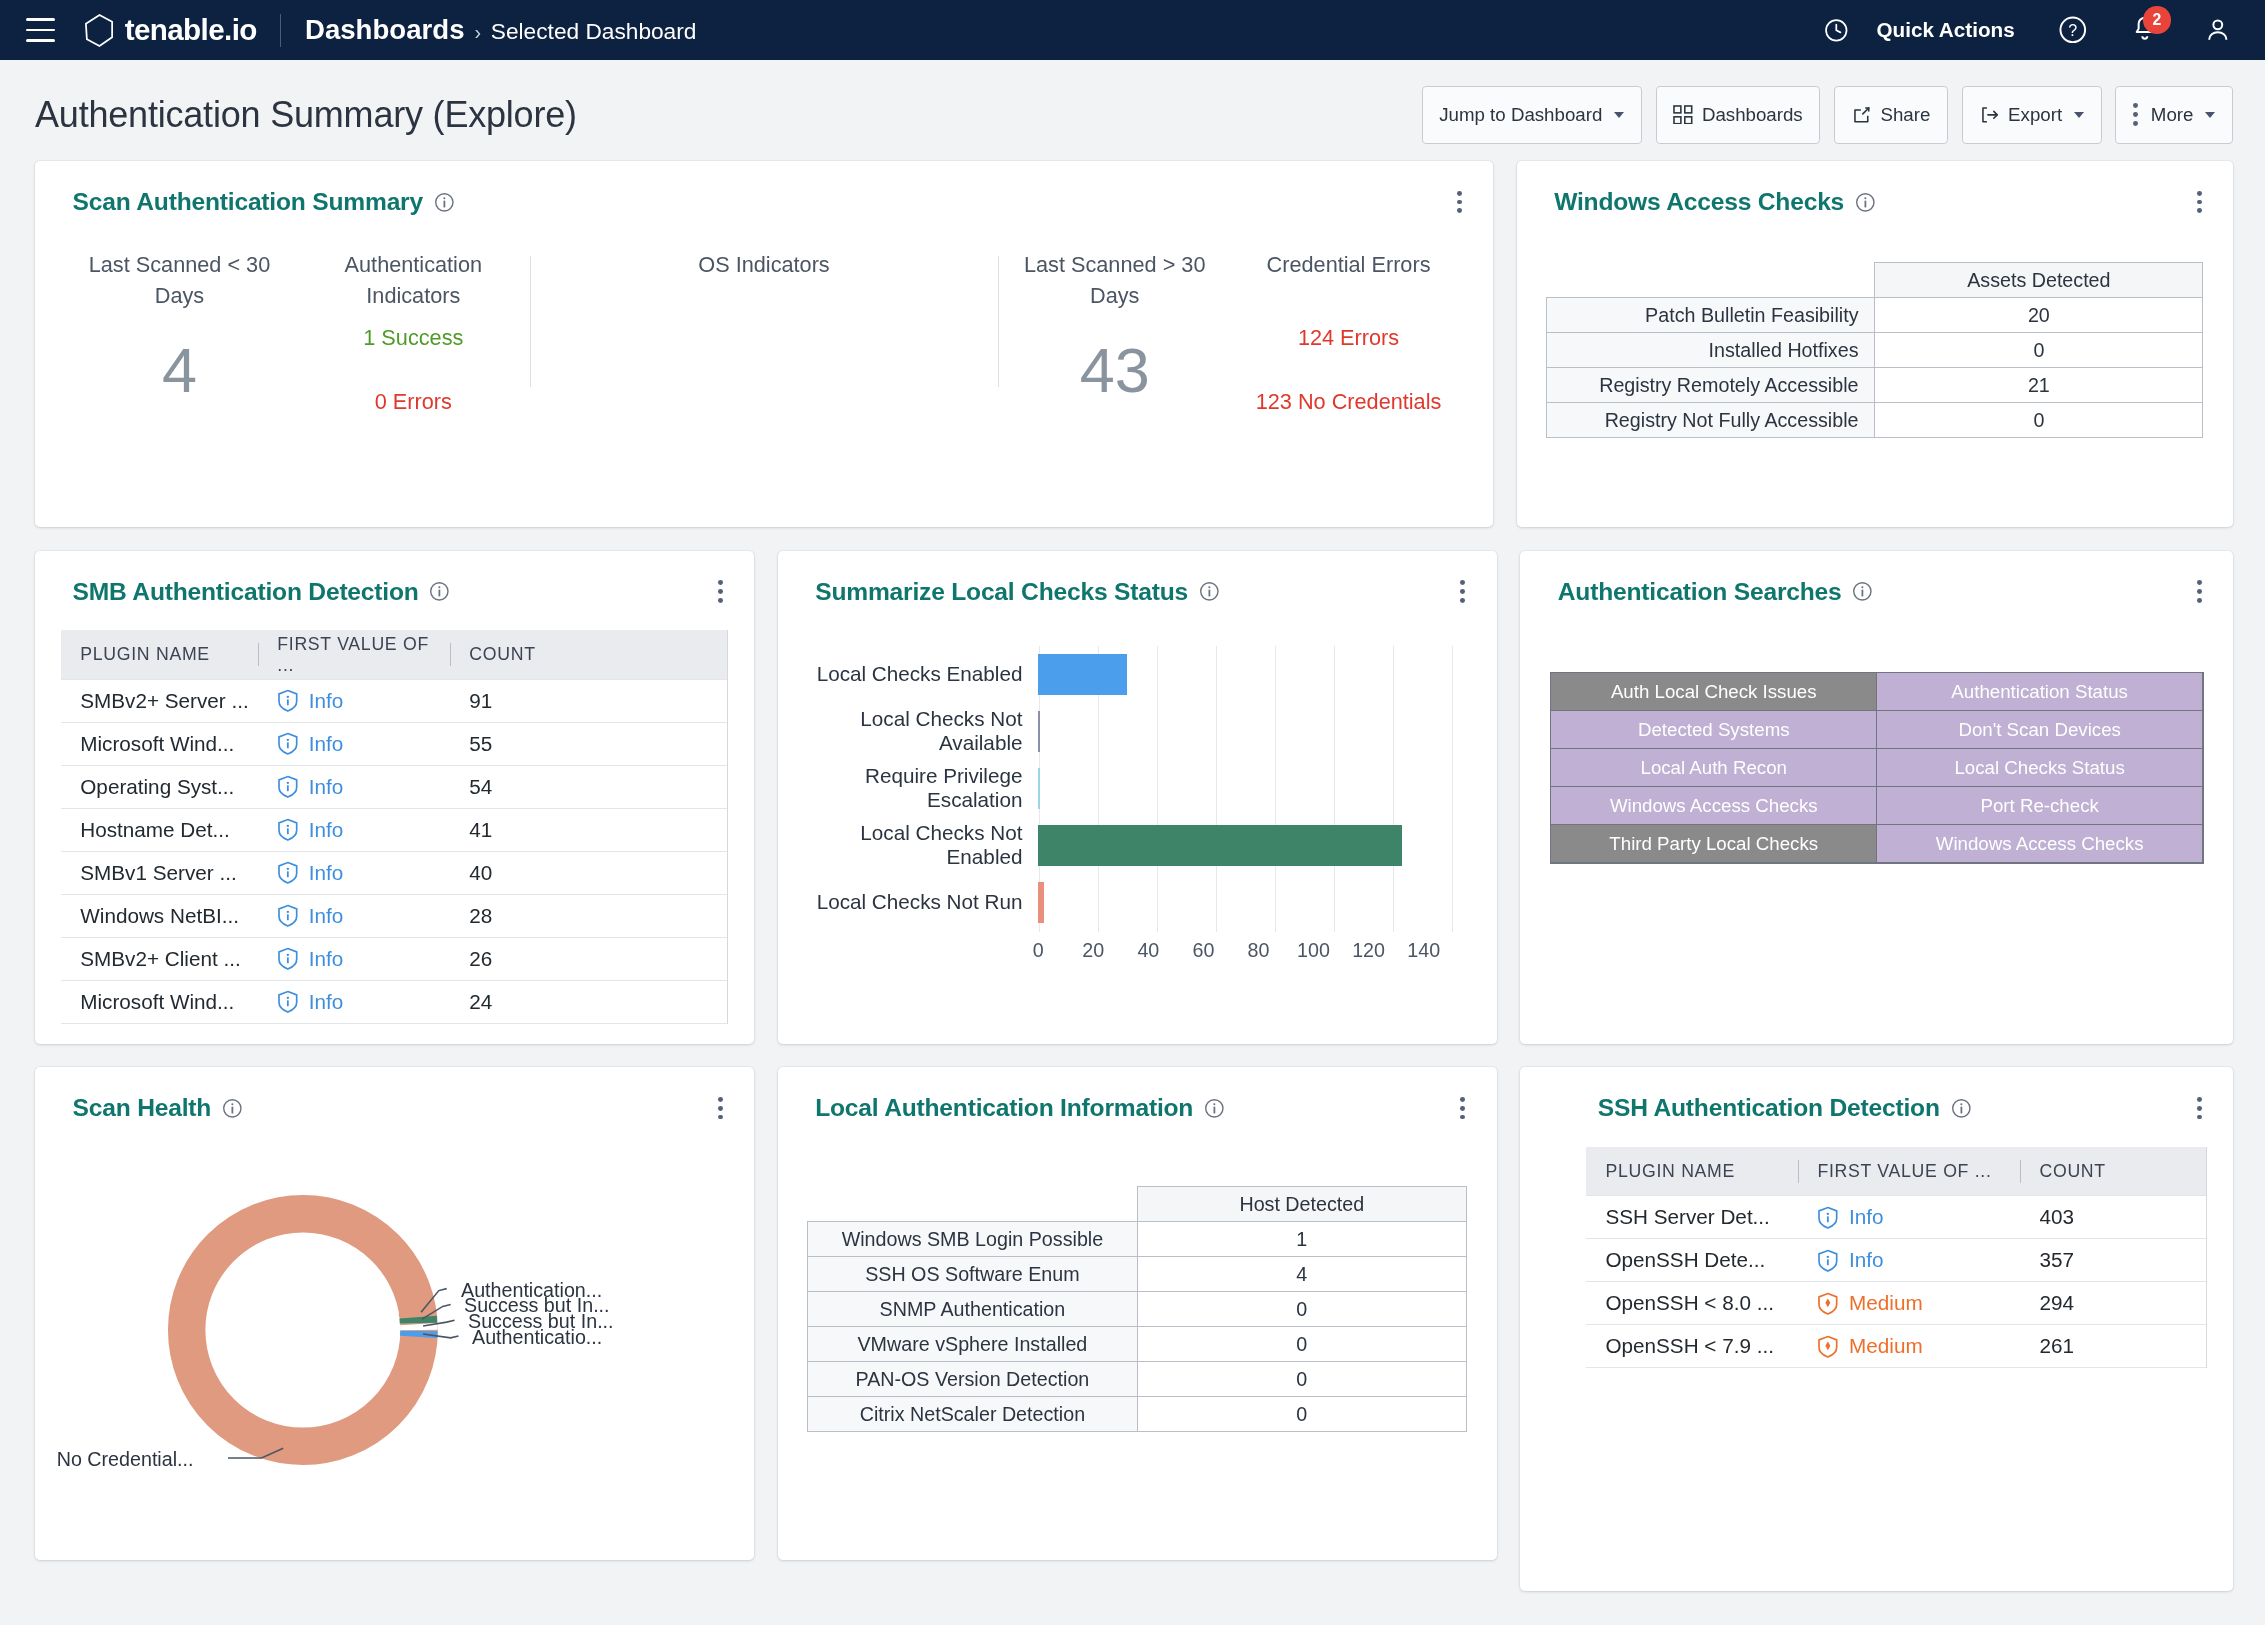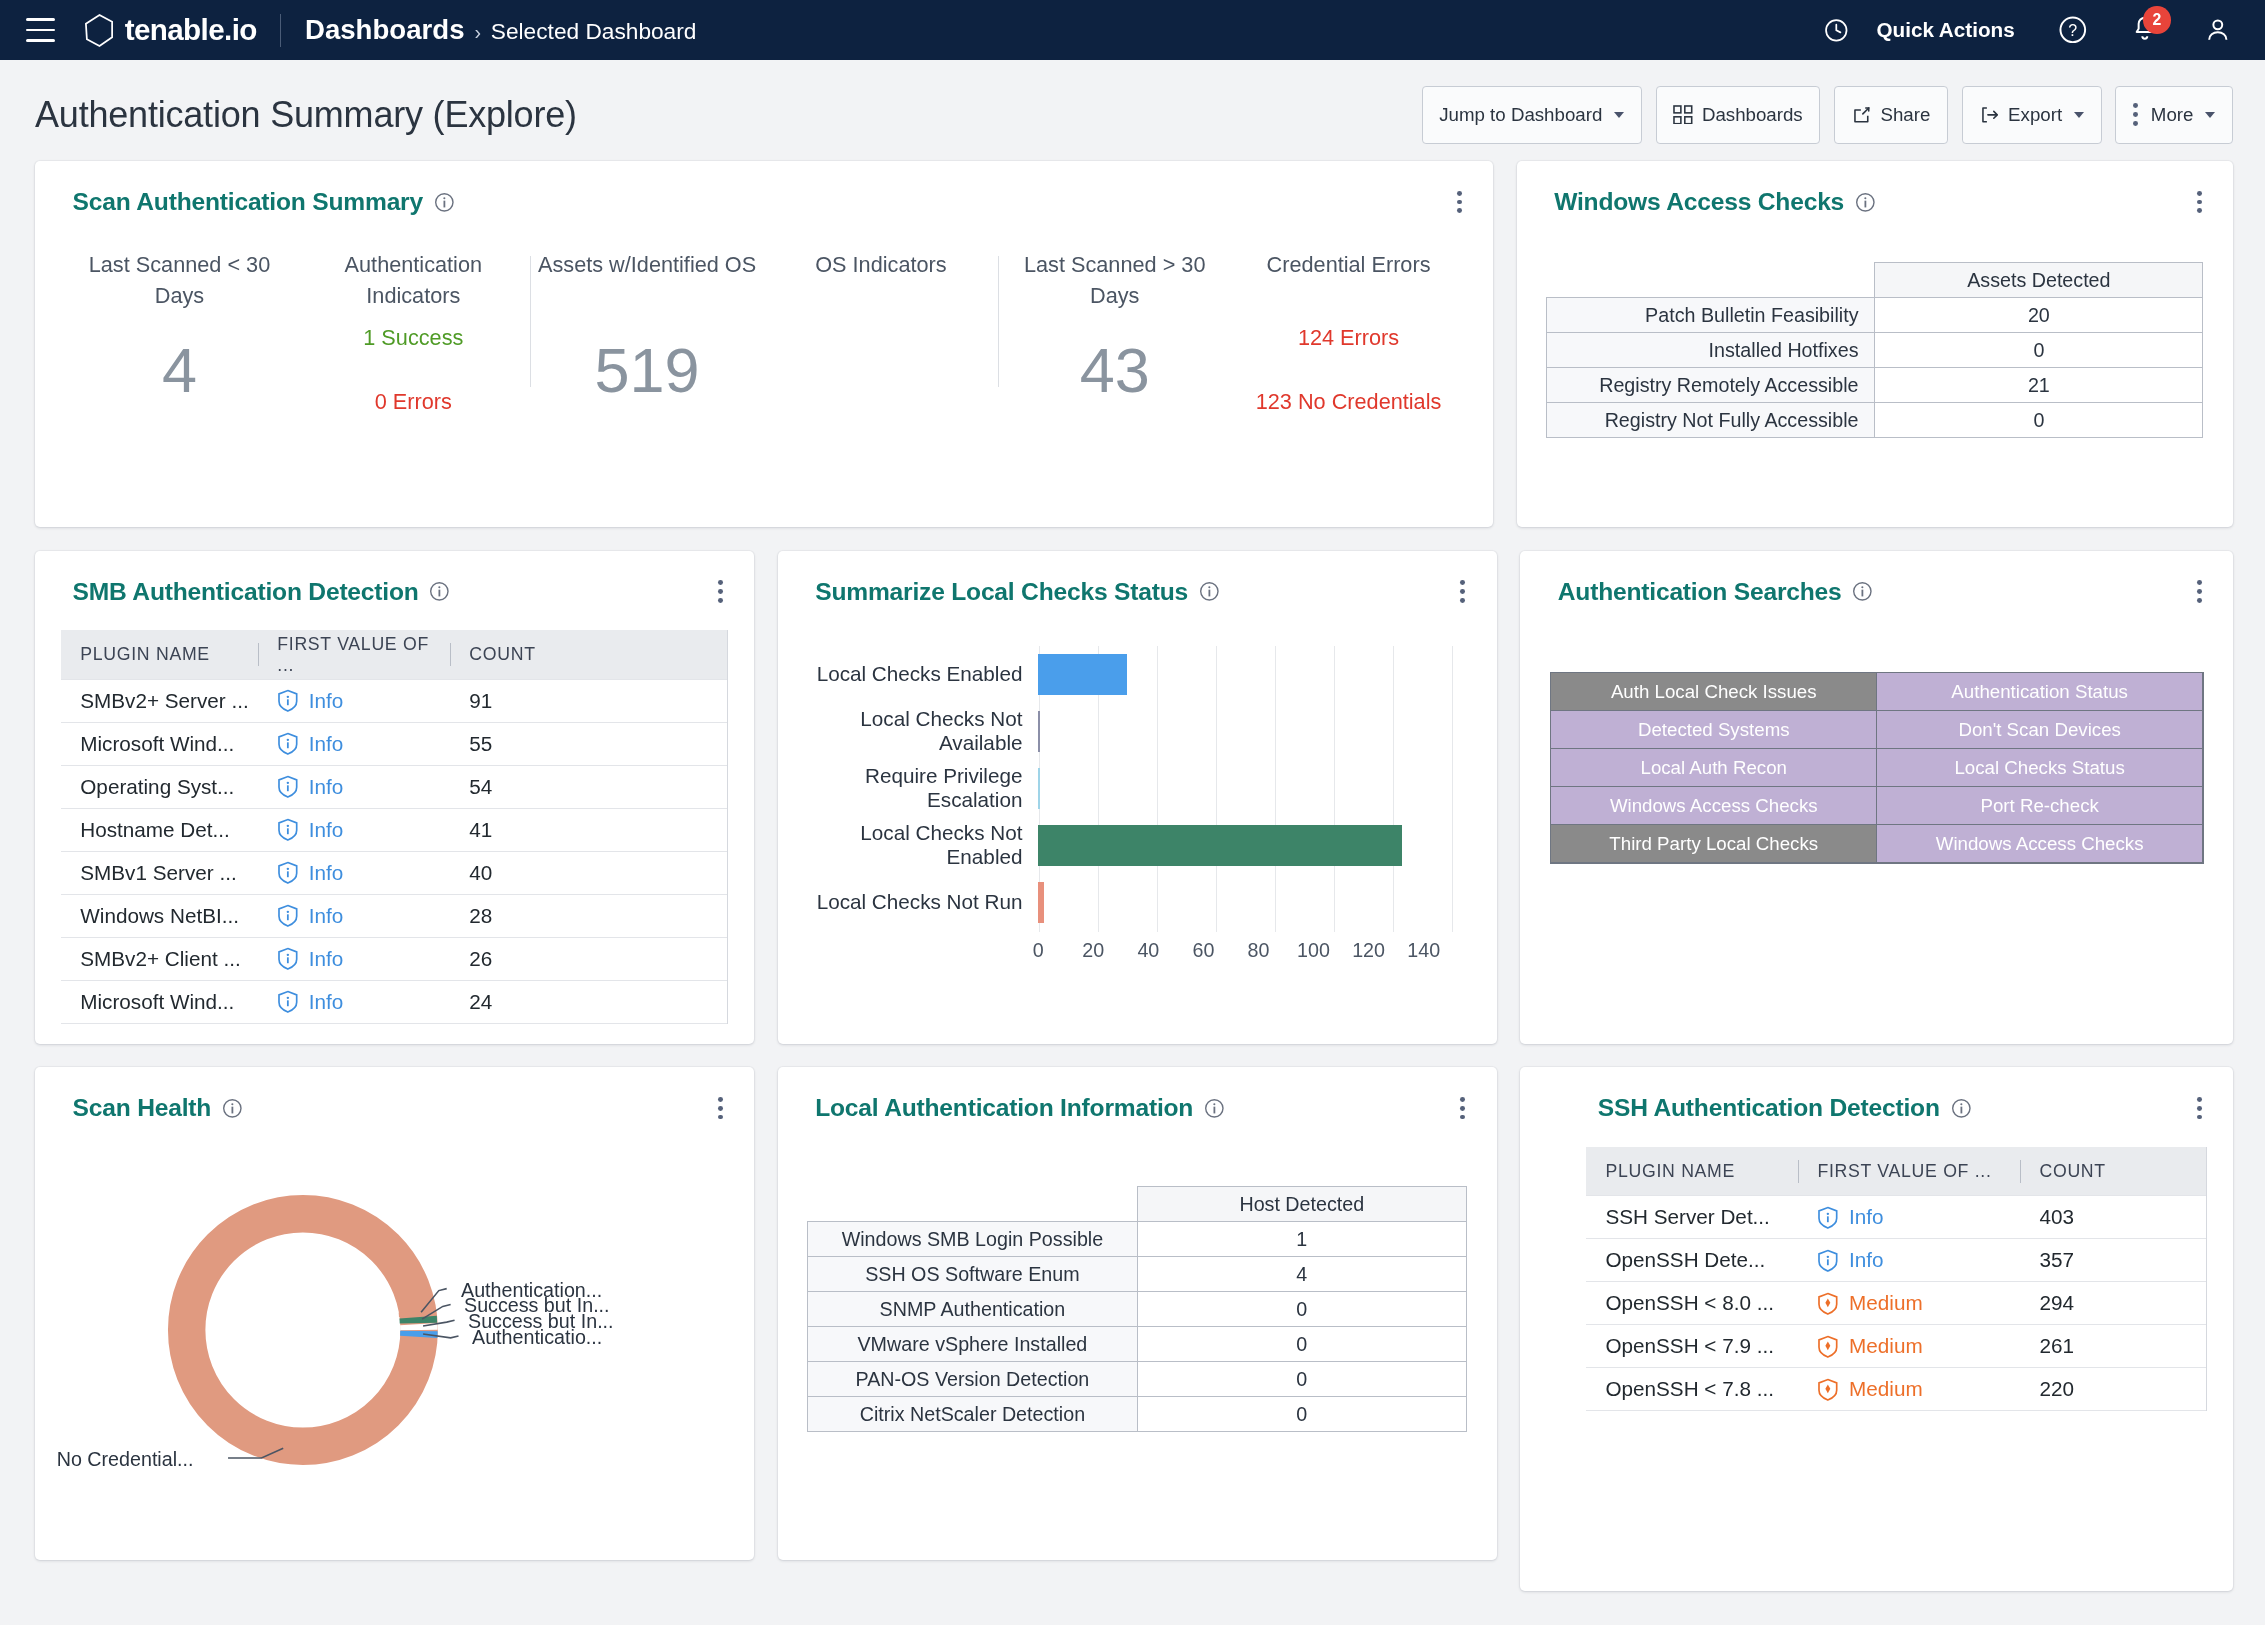--- a/index.html
+++ b/index.html
@@ -267,24 +267,20 @@
               <div class="kpi-label">Authentication Indicators</div>
               <div class="kpi-lines">
                 <div class="kpi-ok">1 Success</div>
                 <div class="kpi-err">0 Errors</div>
               </div>
             </div>
           </div>
 
           <div class="kpi-group">
             <div class="kpi">
-              <div class="kpi-label">Assets w/Identified OS</div>
-              <div class="kpi-big">519</div>
-            </div>
-            <div class="kpi">
               <div class="kpi-label">OS Indicators</div>
             </div>
           </div>
 
           <div class="kpi-group">
             <div class="kpi">
               <div class="kpi-label">Last Scanned &gt; 30 Days</div>
               <div class="kpi-big">43</div>
             </div>
             <div class="kpi">
@@ -749,33 +745,20 @@
                     <span class="sev sev-medium">
                       <svg class="shield" viewBox="0 0 22 24">
                         <path d="M11 1.6 L20 5 v7.5 c0 5.3-4.4 8.2-9 9.9 -4.6-1.7-9-4.6-9-9.9V5z" fill="none" stroke="#ed6f29" stroke-width="1.7"></path>
                         <path d="M11 6.5 L13.5 11 L11 15.5 L8.5 11 Z" fill="#ed6f29"></path>
                       </svg>
                       <span>Medium</span>
                     </span>
                   </td>
                 <td>261</td>
               </tr>
-              <tr>
-                <td>OpenSSH &lt; 7.8 ...</td>
-                <td>
-                    <span class="sev sev-medium">
-                      <svg class="shield" viewBox="0 0 22 24">
-                        <path d="M11 1.6 L20 5 v7.5 c0 5.3-4.4 8.2-9 9.9 -4.6-1.7-9-4.6-9-9.9V5z" fill="none" stroke="#ed6f29" stroke-width="1.7"></path>
-                        <path d="M11 6.5 L13.5 11 L11 15.5 L8.5 11 Z" fill="#ed6f29"></path>
-                      </svg>
-                      <span>Medium</span>
-                    </span>
-                  </td>
-                <td>220</td>
-              </tr>
             </tbody>
           </table>
           <div class="edge-col"></div>
         </div>
       </div>
     </div>
 
   </div>
 </div>
 

